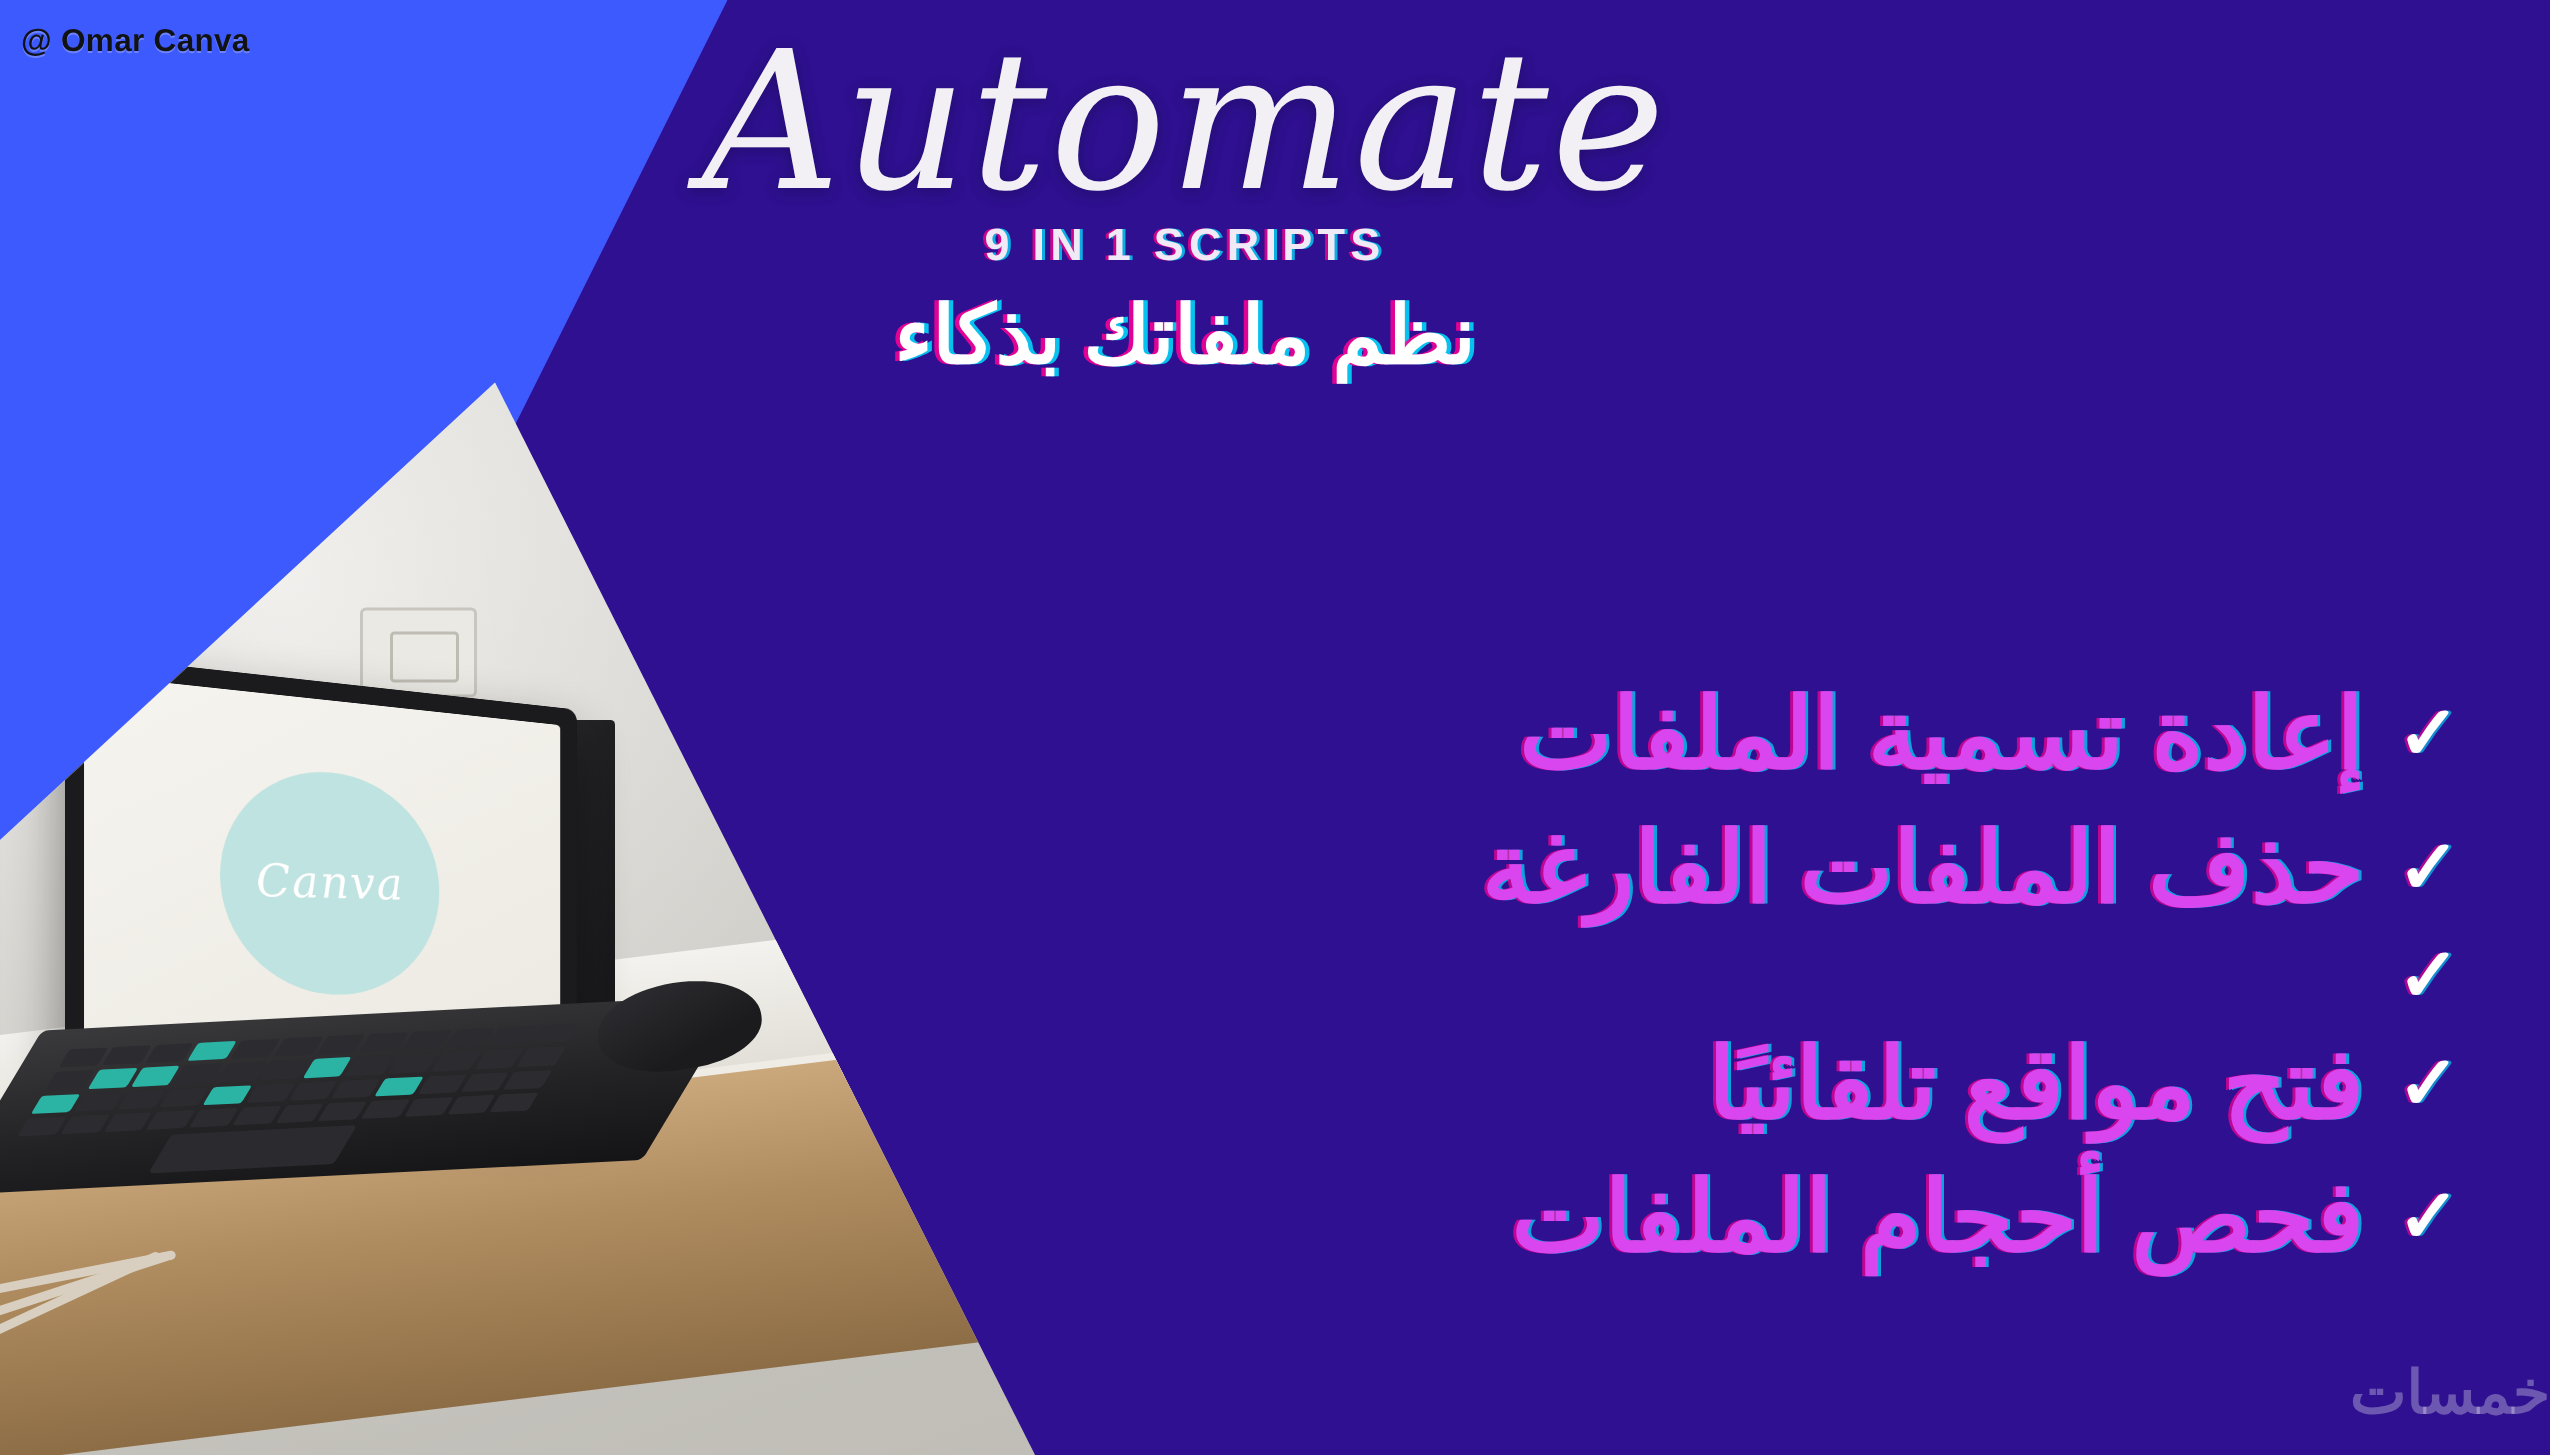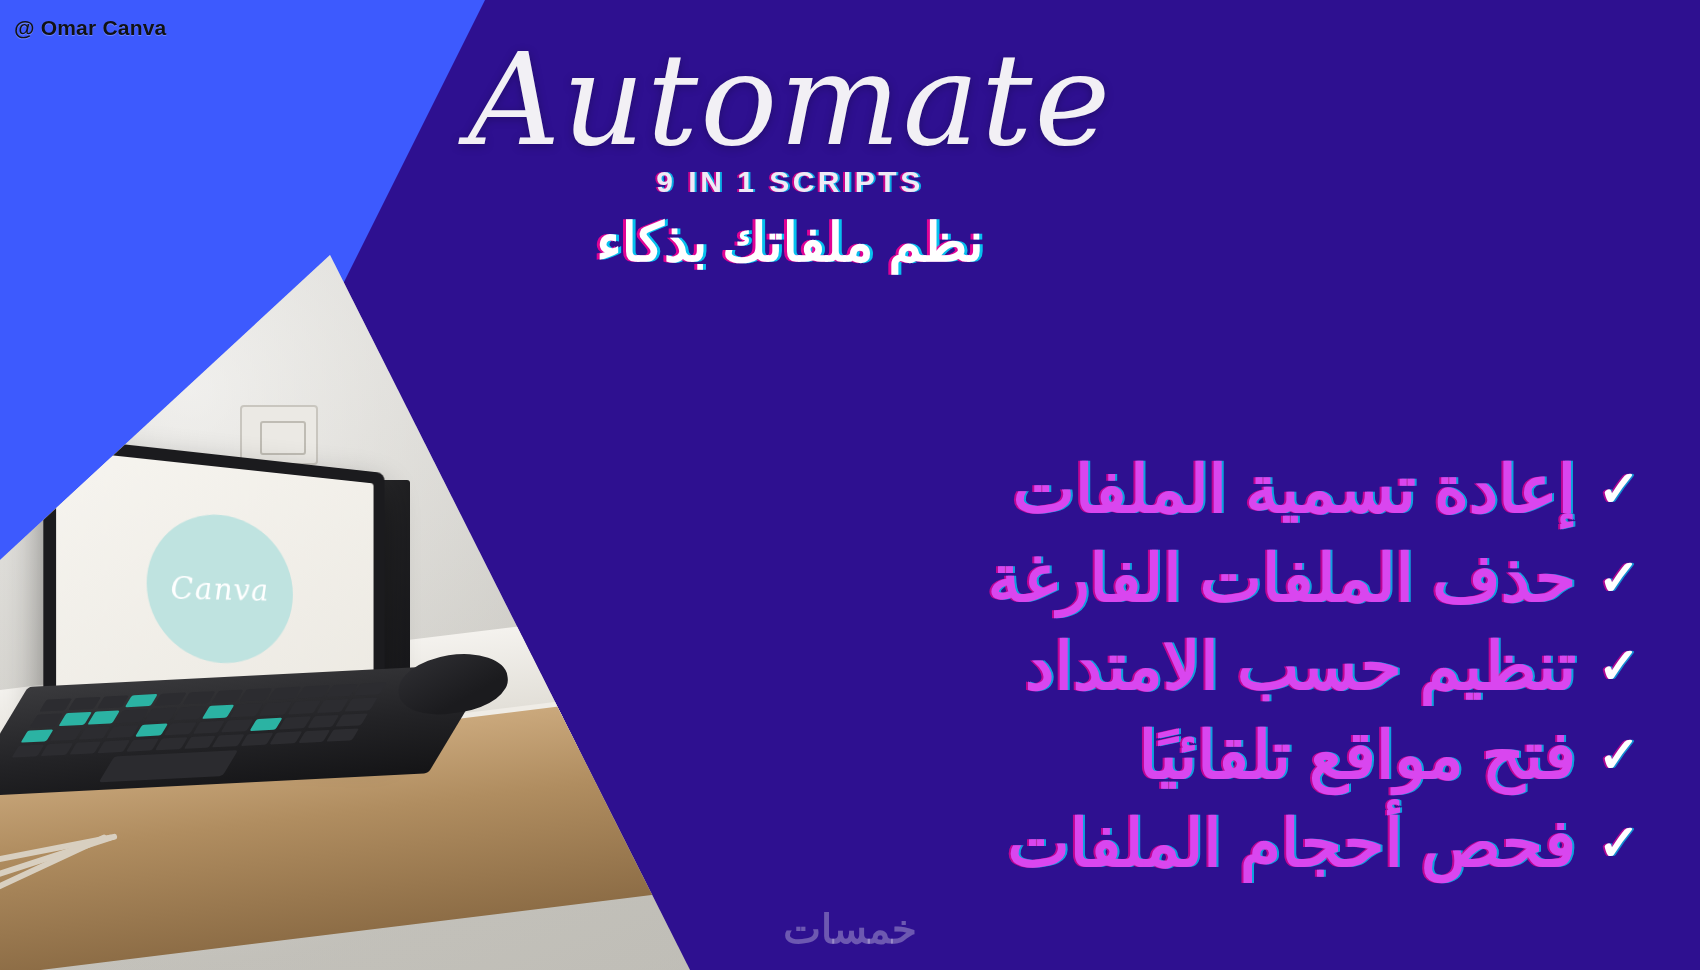--- a/index.html
+++ b/index.html
@@ -140,21 +140,21 @@
   .handle{
     position:absolute; left:14px; top:16px;
     font-size:21px; font-weight:bold; color:#111214;
     letter-spacing:.2px;
     text-shadow:0 1px 0 rgba(255,255,255,.25);
     z-index:40;
   }
 
   
   .title-block{
-    position:absolute; left:440px; top:24px; width:700px;
+    position:absolute; left:440px; top:6px; width:700px;
     text-align:center; z-index:30;
   }
   .script-title{
     font-family:"DejaVu Serif", serif;
     font-style:italic;
     font-weight:normal;
     font-size:128px;
     line-height:1.18;
     color:#f2f0f5;
     letter-spacing:2px;
@@ -218,21 +218,20 @@
     line-height:1.25;
     text-shadow:
       -2px 0 0 rgba(255,0,150,.7),
        2px 0 0 rgba(0,225,255,.7);
   }
 
   
   .brand-watermark{
     position:absolute;
     left:0; right:0; bottom:18px;
-    text-align:center;
     direction:rtl;
     font-size:40px;
     font-weight:bold;
     color:rgba(255,255,255,.30);
     letter-spacing:2px;
     z-index:35;
   }
 </style>
 </head>
 <body>
@@ -337,21 +336,20 @@
     <div class="check-row">
       <span class="check-mark">✓</span>
       <span class="check-text">إعادة تسمية الملفات</span>
     </div>
     <div class="check-row">
       <span class="check-mark">✓</span>
       <span class="check-text">حذف الملفات الفارغة</span>
     </div>
     <div class="check-row">
       <span class="check-mark">✓</span>
-      <span class="check-text">تنظيم حسب الامتداد</span>
     </div>
     <div class="check-row">
       <span class="check-mark">✓</span>
       <span class="check-text">فتح مواقع تلقائيًا</span>
     </div>
     <div class="check-row">
       <span class="check-mark">✓</span>
       <span class="check-text">فحص أحجام الملفات</span>
     </div>
   </div>

